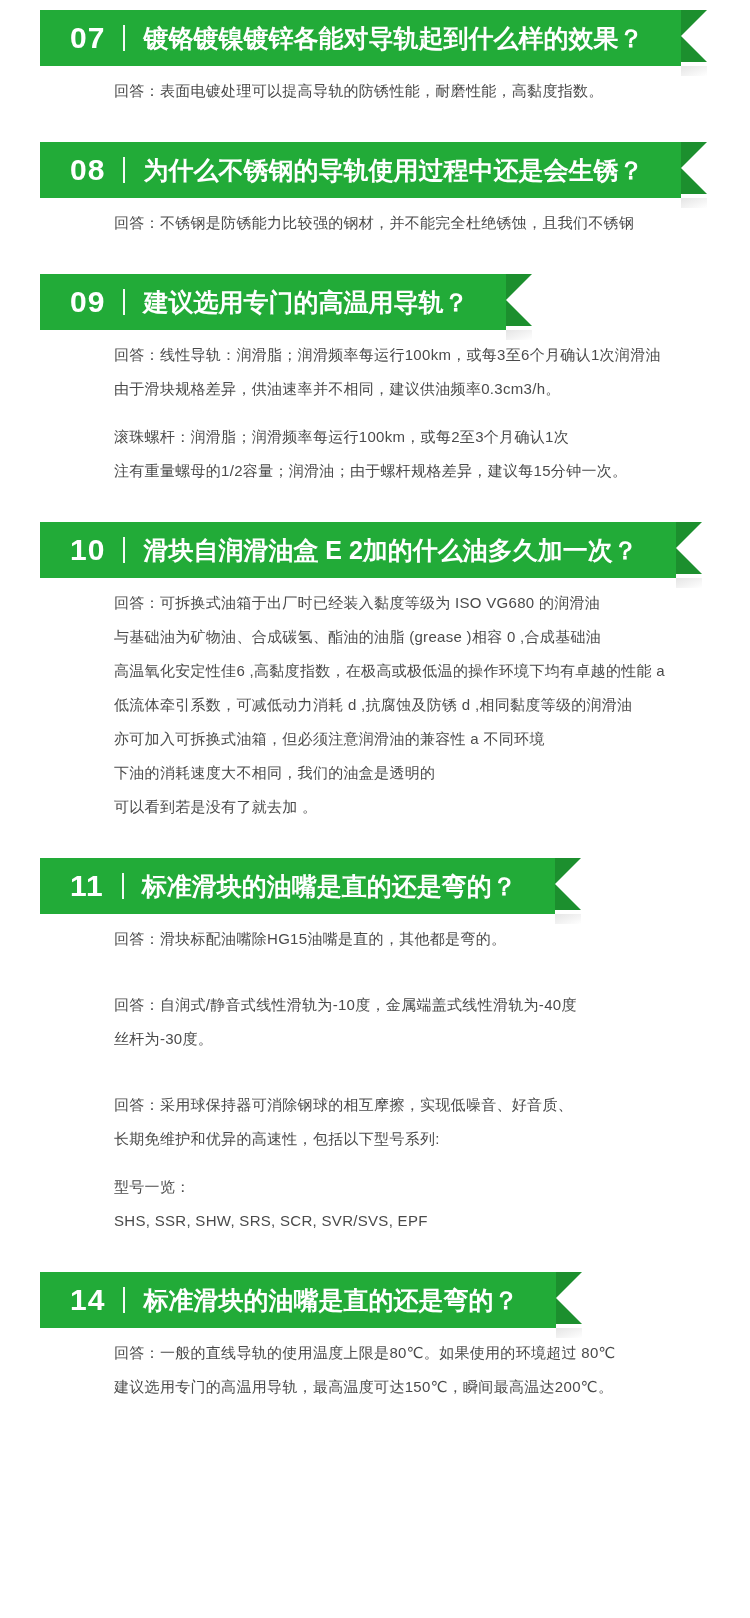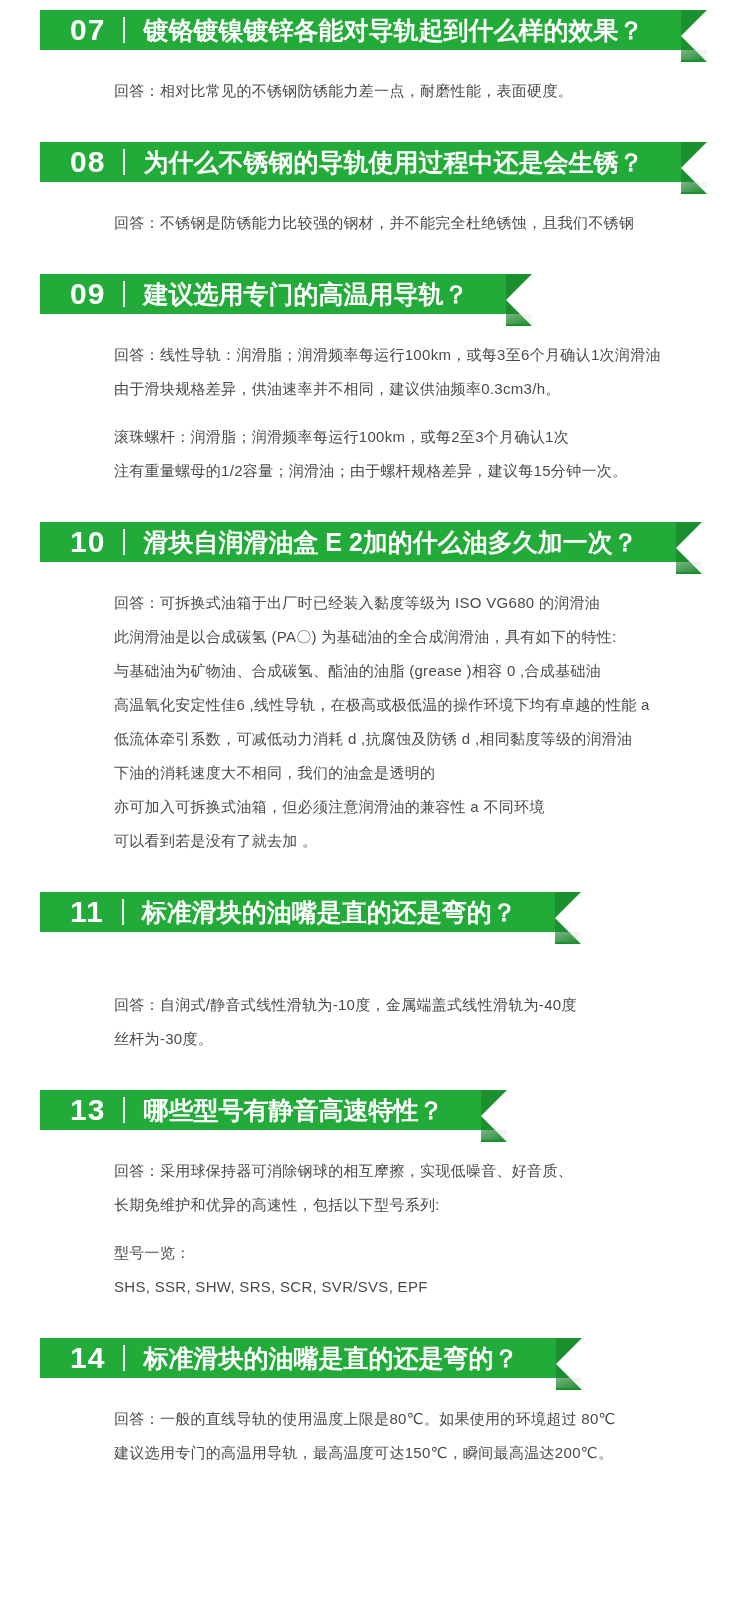--- a/index.html
+++ b/index.html
@@ -27,21 +27,21 @@
   
   .banner-wrap {
     position: relative;
     height: 52px;
     margin-bottom: 14px;
   }
   .banner {
     position: relative;
     display: inline-flex;
     align-items: center;
-    height: 40px;
+    height: 56px;
     background: #22ab38;
     margin-left: 40px;
     padding: 0 34px 0 0;
     box-sizing: border-box;
   }
   .banner .num {
     font-size: 30px;
     font-weight: bold;
     color: #ffffff;
     letter-spacing: 1px;
@@ -110,21 +110,21 @@
     <div class="banner-wrap">
       <div class="banner">
         <span class="num">07</span>
         <span class="sep"></span>
         <span class="q">镀铬镀镍镀锌各能对导轨起到什么样的效果？</span>
         <span class="fold"></span>
         <span class="fold-shadow"></span>
       </div>
     </div>
     <div class="answer">
-      <p>回答：相对比常见的不锈钢防锈能力差一点，耐磨性能，表面硬度。</p>
+      <p>回答：表面电镀处理可以提高导轨的防锈性能，耐磨性能，高黏度指数。</p>
     </div>
     <div class="spacer-lg"></div>
   </div>
 
   <div class="faq-item">
     <div class="banner-wrap">
       <div class="banner">
         <span class="num">08</span>
         <span class="sep"></span>
         <span class="q">为什么不锈钢的导轨使用过程中还是会生锈？</span>
@@ -162,62 +162,55 @@
       <div class="banner">
         <span class="num">10</span>
         <span class="sep"></span>
         <span class="q">滑块自润滑油盒 E 2加的什么油多久加一次？</span>
         <span class="fold"></span>
         <span class="fold-shadow"></span>
       </div>
     </div>
     <div class="answer">
       <p>回答：可拆换式油箱于出厂时已经装入黏度等级为 ISO VG680 的润滑油</p>
-      <p>此润滑油是以合成碳氢 (PA〇) 为基础油的全合成润滑油，具有如下的特性:</p>
       <p>与基础油为矿物油、合成碳氢、酯油的油脂 (grease )相容 0 ,合成基础油</p>
-      <p>高温氧化安定性佳6 ,线性导轨，在极高或极低温的操作环境下均有卓越的性能 a</p>
+      <p>高温氧化安定性佳6 ,高黏度指数，在极高或极低温的操作环境下均有卓越的性能 a</p>
       <p>低流体牵引系数，可减低动力消耗 d ,抗腐蚀及防锈 d ,相同黏度等级的润滑油</p>
+      <p>亦可加入可拆换式油箱，但必须注意润滑油的兼容性 a 不同环境</p>
       <p>下油的消耗速度大不相同，我们的油盒是透明的</p>
-      <p>亦可加入可拆换式油箱，但必须注意润滑油的兼容性 a 不同环境</p>
       <p>可以看到若是没有了就去加 。</p>
     </div>
     <div class="spacer-lg"></div>
   </div>
 
   <div class="faq-item">
     <div class="banner-wrap">
       <div class="banner">
         <span class="num">11</span>
         <span class="sep"></span>
         <span class="q">标准滑块的油嘴是直的还是弯的？</span>
         <span class="fold"></span>
         <span class="fold-shadow"></span>
       </div>
+    </div>
+    <div class="answer">
+      <p>回答：滑块标配油嘴除HG15油嘴是直的，其他都是弯的。</p>
     </div>
     <div class="spacer-lg"></div>
   </div>
 
   <div class="faq-item">
     <div class="answer">
       <p>回答：自润式/静音式线性滑轨为-10度，金属端盖式线性滑轨为-40度</p>
       <p>丝杆为-30度。</p>
     </div>
     <div class="spacer-lg"></div>
   </div>
 
   <div class="faq-item">
-    <div class="banner-wrap">
-      <div class="banner">
-        <span class="num">13</span>
-        <span class="sep"></span>
-        <span class="q">哪些型号有静音高速特性？</span>
-        <span class="fold"></span>
-        <span class="fold-shadow"></span>
-      </div>
-    </div>
     <div class="answer">
       <p>回答：采用球保持器可消除钢球的相互摩擦，实现低噪音、好音质、</p>
       <p>长期免维护和优异的高速性，包括以下型号系列:</p>
       <p class="gap">型号一览：</p>
       <p>SHS, SSR, SHW, SRS, SCR, SVR/SVS, EPF</p>
     </div>
     <div class="spacer-lg"></div>
   </div>
 
   <div class="faq-item">

